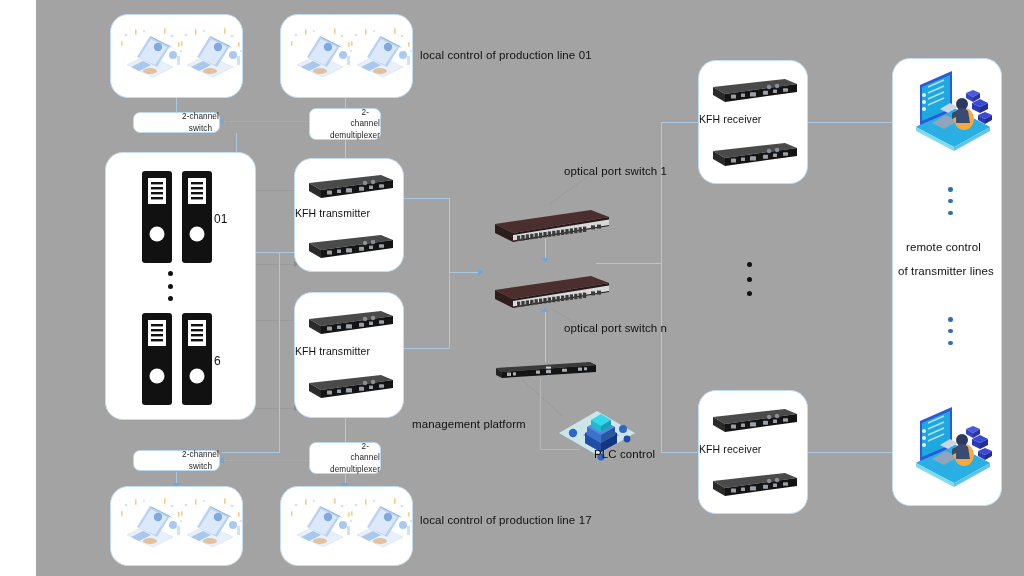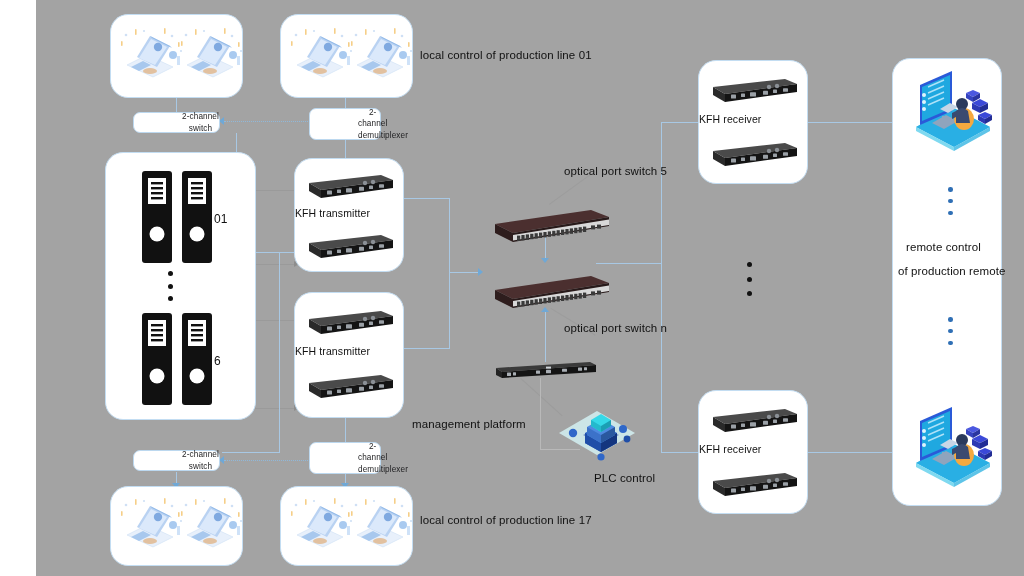--- a/index.html
+++ b/index.html
@@ -11,21 +11,21 @@
   .abs{position:absolute;box-sizing:border-box;}
 
   
   .gbox{position:absolute;box-sizing:border-box;
         border:1.3px solid #c3ddf2;border-radius:14px;background:#fff;}
   .gbox-lg{border-radius:18px;}
 
   
   .lbox{position:absolute;box-sizing:border-box;
         border:1.1px solid #bcd8ef;border-radius:7px;background:#fff;
-        display:flex;flex-direction:column;align-items:flex-start;
+        display:flex;flex-direction:column;align-items:flex-end;
         justify-content:center;text-align:center;
         font-size:8.2px;color:#1d1d1f;line-height:1.35;letter-spacing:.1px;padding-left:48px;}
 
   
   .tlabel{position:absolute;font-size:11.5px;color:#111;white-space:nowrap;
           letter-spacing:.1px;font-weight:400;}
   .dev-cap{position:absolute;font-size:10.5px;color:#111;white-space:nowrap;
            text-align:left;letter-spacing:.1px;}
 
   
@@ -387,21 +387,21 @@
         <rect x="43" y="17.2" width="6" height="4.4" rx=".6"></rect>
         <rect x="56" y="15.8" width="5" height="4" rx=".6"></rect>
         <rect x="66" y="14.6" width="4" height="3.4" rx=".6"></rect>
         <rect x="76" y="13.2" width="5" height="3.6" rx=".6"></rect>
       </g>
       <circle cx="62" cy="12" r="2.2" fill="#8b9096"></circle>
       <circle cx="70" cy="11" r="2.2" fill="#8b9096"></circle>
     </svg>
   </div>
 
-  <div class="tlabel" style="left:528px;top:165px;">optical port switch 5</div>
+  <div class="tlabel" style="left:528px;top:165px;">optical port switch 1</div>
 
   <svg class="abs" style="left:447px;top:202px;" width="130" height="44" viewBox="0 0 130 44">
     <path d="M12 22 L108 8 L126 15 L30 31 Z" fill="#4b2f2f"></path>
     <path d="M12 22 L12 31 L30 40 L30 31 Z" fill="#2e1d1d"></path>
     <path d="M30 31 L126 15 L126 24 L30 40 Z" fill="#281a1a"></path>
     <path d="M30 33 L126 17.5 L126 23 L30 38.5 Z" fill="#d8d8d8"></path>
     <g fill="#3a3a3a">
       <rect x="34" y="33.6" width="3.2" height="3.2"></rect>
         <rect x="38.4" y="33" width="3.2" height="3.2"></rect>
       <rect x="42.8" y="32.4" width="3.2" height="3.2"></rect>
@@ -512,21 +512,21 @@
     <path d="M30 22 L44 30 L44 38 L30 30 Z" fill="#3c72c9"></path>
     <path d="M44 30 L58 22 L58 30 L44 38 Z" fill="#2a589f"></path>
     <path d="M34 15 L44 9 L54 15 L54 21 L44 27 L34 21 Z" fill="#35d8e8"></path>
     <path d="M34 15 L44 21 L44 27 L34 21 Z" fill="#24b9cc"></path>
     <path d="M44 21 L54 15 L54 21 L44 27 Z" fill="#1b9fb4"></path>
     <circle cx="16" cy="28" r="4.2" fill="#2f67c9"></circle>
     <circle cx="66" cy="24" r="4" fill="#2f67c9"></circle>
     <circle cx="70" cy="34" r="3.4" fill="#1f4ea8"></circle>
     <circle cx="44" cy="52" r="3.6" fill="#2f67c9"></circle>
   </svg>
-  <div class="tlabel" style="left:527px;top:472px;padding-left:31px;">PLC control</div>
+  <div class="tlabel" style="left:527px;top:448px;padding-left:31px;">PLC control</div>
 
   <div class="gbox gbox-lg" style="left:662px;top:60px;width:110px;height:124px;">
     <svg class="abs" style="left:8px;top:14px;" width="92" height="30" viewBox="0 0 92 30">
       <path d="M6 12 L78 4 L90 9 L18 19 Z" fill="#4a4a4a"></path>
       <path d="M6 12 L18 19 L18 27 L6 20 Z" fill="#2a2a2a"></path>
       <path d="M18 19 L90 9 L90 17 L18 27 Z" fill="#141414"></path>
       <g fill="#9aa0a6">
         <rect x="24" y="19.6" width="5" height="4" rx=".6"></rect>
         <rect x="34" y="18.4" width="4" height="3.6" rx=".6"></rect>
         <rect x="43" y="17.2" width="6" height="4.4" rx=".6"></rect>
@@ -638,21 +638,21 @@
       </g>
     </svg>
 
     <div class="vdots blue" style="left:55px;top:128px;width:5px;height:28px;">
       <i></i>
         <i></i>
         <i></i>
     </div>
 
     <div class="tlabel" style="left:13px;top:182px;font-size:11.5px;">remote control</div>
-    <div class="tlabel" style="left:5px;top:206px;font-size:11.5px;">of production remote</div>
+    <div class="tlabel" style="left:5px;top:206px;font-size:11.5px;">of transmitter lines</div>
 
     <div class="vdots blue" style="left:55px;top:258px;width:5px;height:28px;">
       <i></i>
         <i></i>
         <i></i>
     </div>
 
     <svg class="abs" style="left:9px;top:348px;" width="100" height="84" viewBox="0 0 100 84">
       <path d="M14 56 L50 36 L88 56 L52 76 Z" fill="#2bb7e8"></path>
       <path d="M14 56 L50 36 L88 56 L52 76 Z" fill="#28a8e0" opacity=".5"></path>

